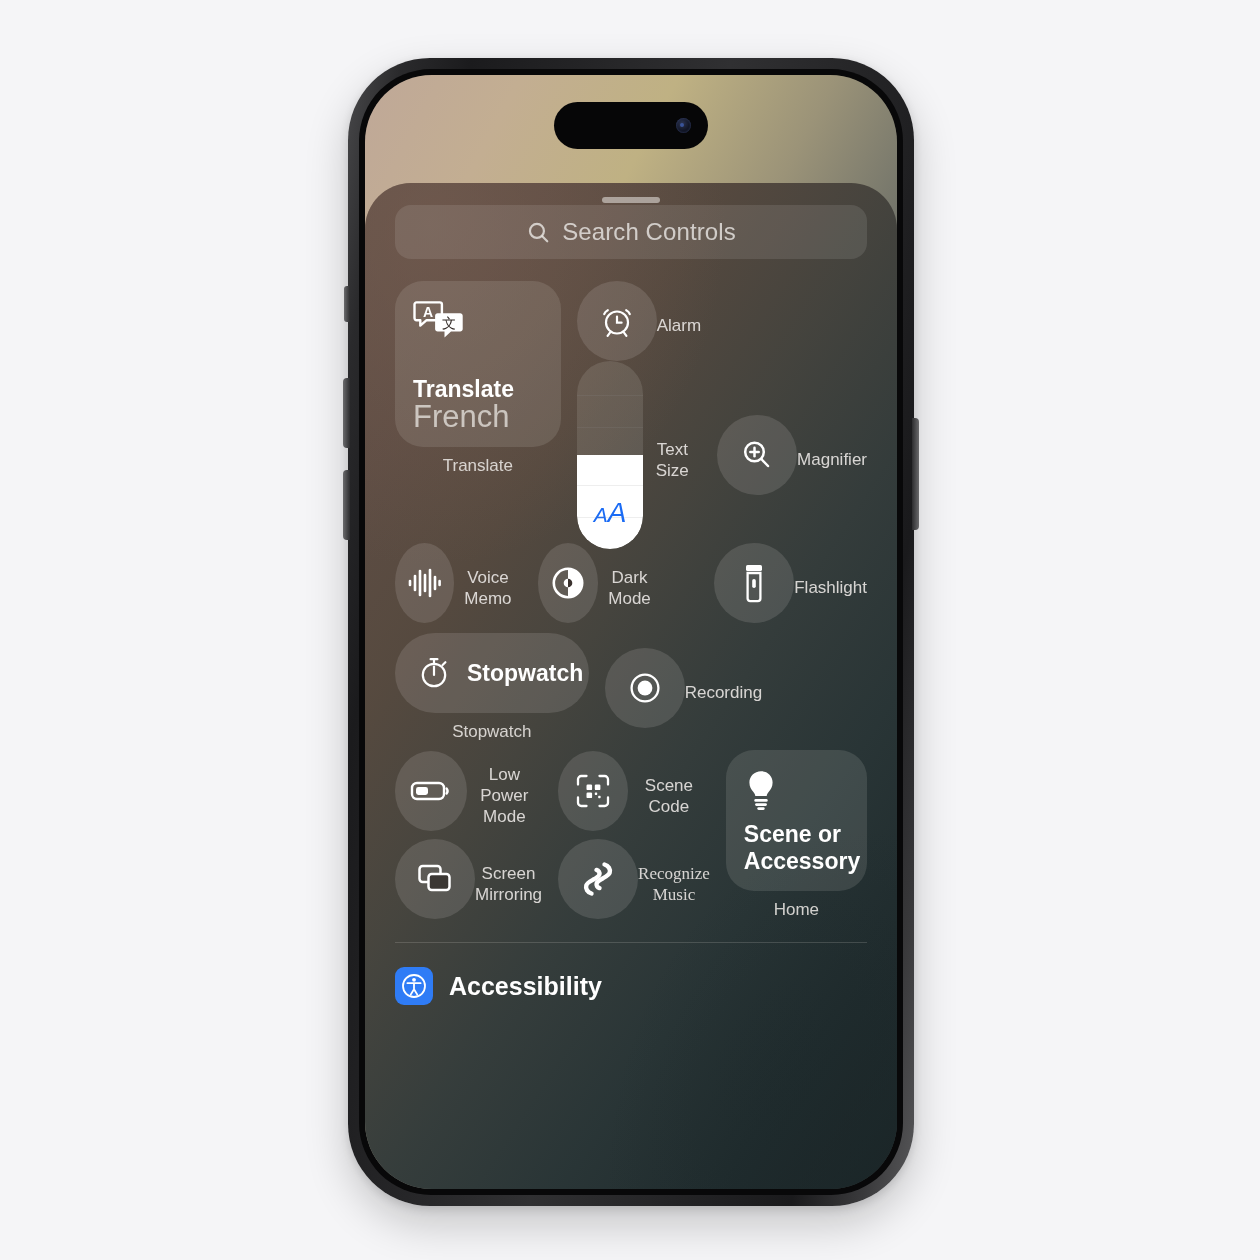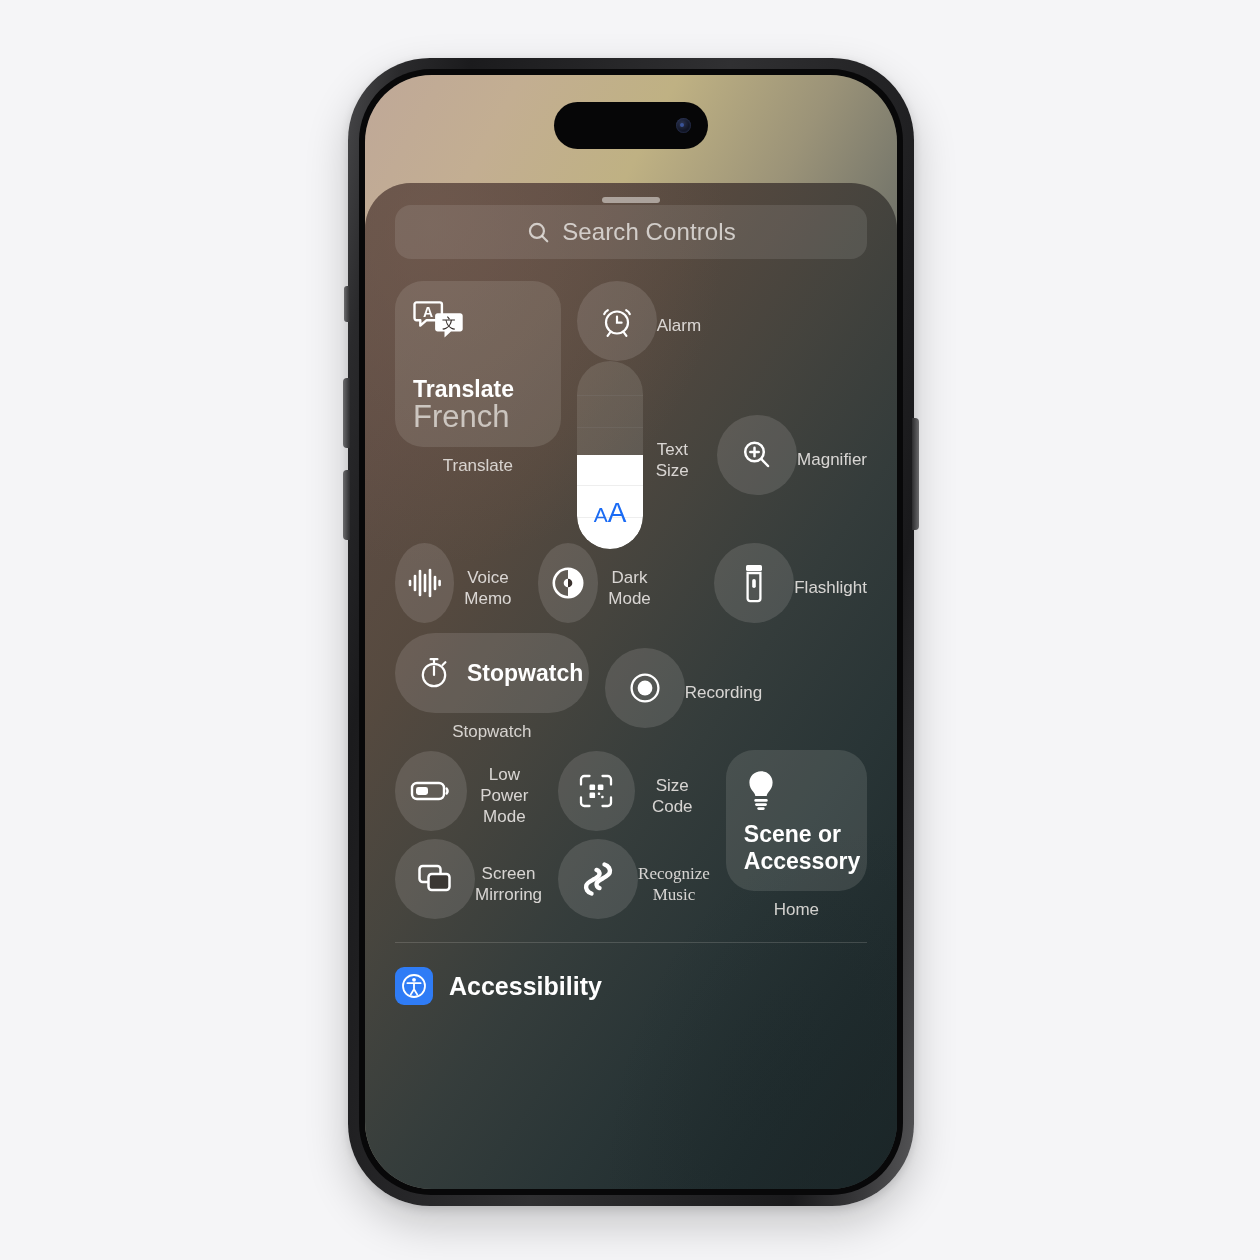--- a/index.html
+++ b/index.html
@@ -225,20 +225,21 @@
     position: relative;
     display: flex; align-items: flex-end;
   }
   .vslider-fill {
     width: 100%;
     background: #ffffff;
     border-radius: 0 0 40px 40px;
     position: relative;
     display: flex; align-items: flex-end; justify-content: center;
     padding-bottom: 22px;
+    font-style: italic;
   }
   .vslider-aa {
     font-size: 28px;
     color: #1a6bf5;
     letter-spacing: 0px;
     font-weight: 500;
     line-height: 1;
   }
   .vslider-aa .small { font-size: 21px; }
   .vs-tick {
@@ -483,21 +484,21 @@
                     <g fill="#ffffff">
                       <rect x="12.5" y="12.5" width="5.6" height="5.6" rx="1.2"></rect>
                       <rect x="20.8" y="12.5" width="5.6" height="5.6" rx="1.2"></rect>
                       <rect x="12.5" y="20.5" width="5.6" height="5.6" rx="1.2"></rect>
                       <rect x="20.8" y="20.5" width="2.4" height="2.4" rx="0.6"></rect>
                       <rect x="24.2" y="23.8" width="2.4" height="2.4" rx="0.6"></rect>
                     </g>
                   </svg>
                 </span>
               </div>
-              <div class="ctl-label">Size Code</div>
+              <div class="ctl-label">Scene Code</div>
             </div>
 
             <div class="cell round-wrap" style="grid-column:1; grid-row:2; margin-top:6px;">
               <div class="round-btn">
                 <span>
                   <svg width="40" height="36" viewBox="0 0 40 36">
                     <rect x="4.5" y="5" width="21" height="16" rx="3.2" fill="none" stroke="#ffffff" stroke-width="2.5"></rect>
                     <rect x="13.5" y="13" width="21" height="16" rx="3.2" fill="#3b3733" stroke="#ffffff" stroke-width="2.5"></rect>
                   </svg>
                 </span>

